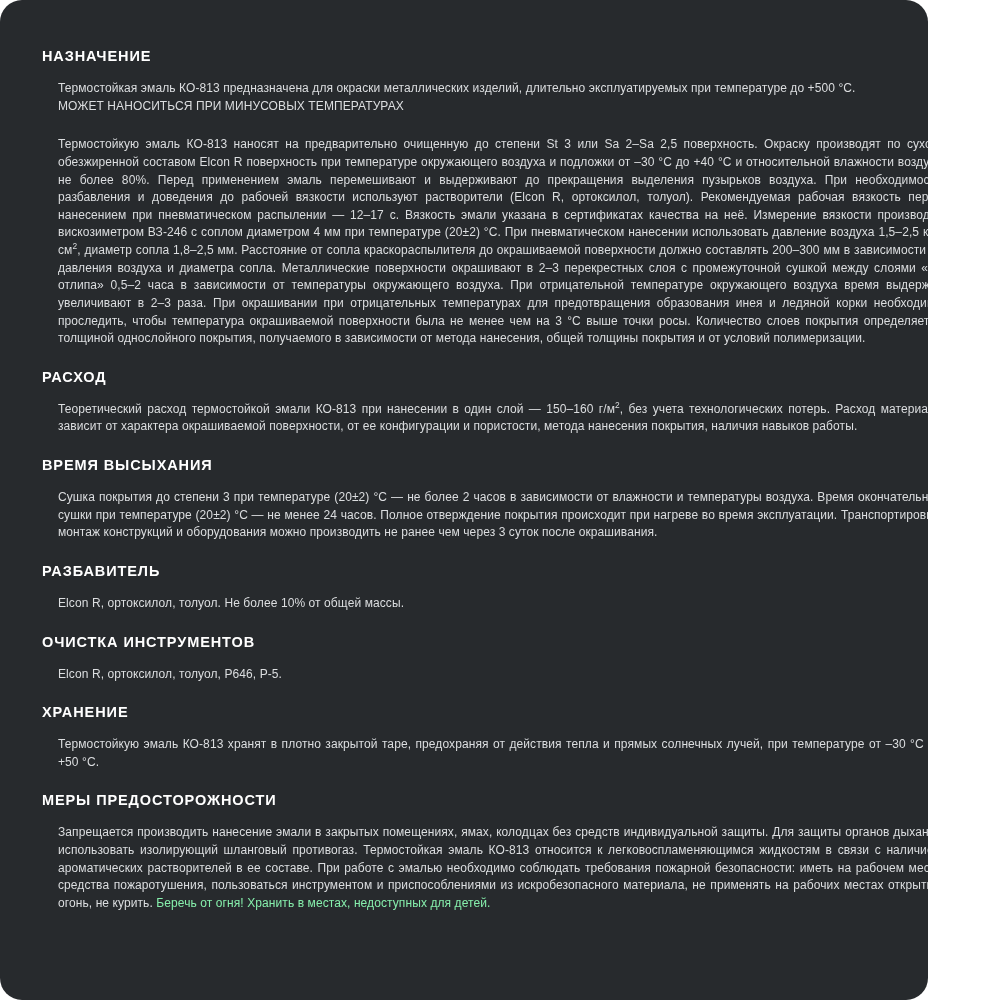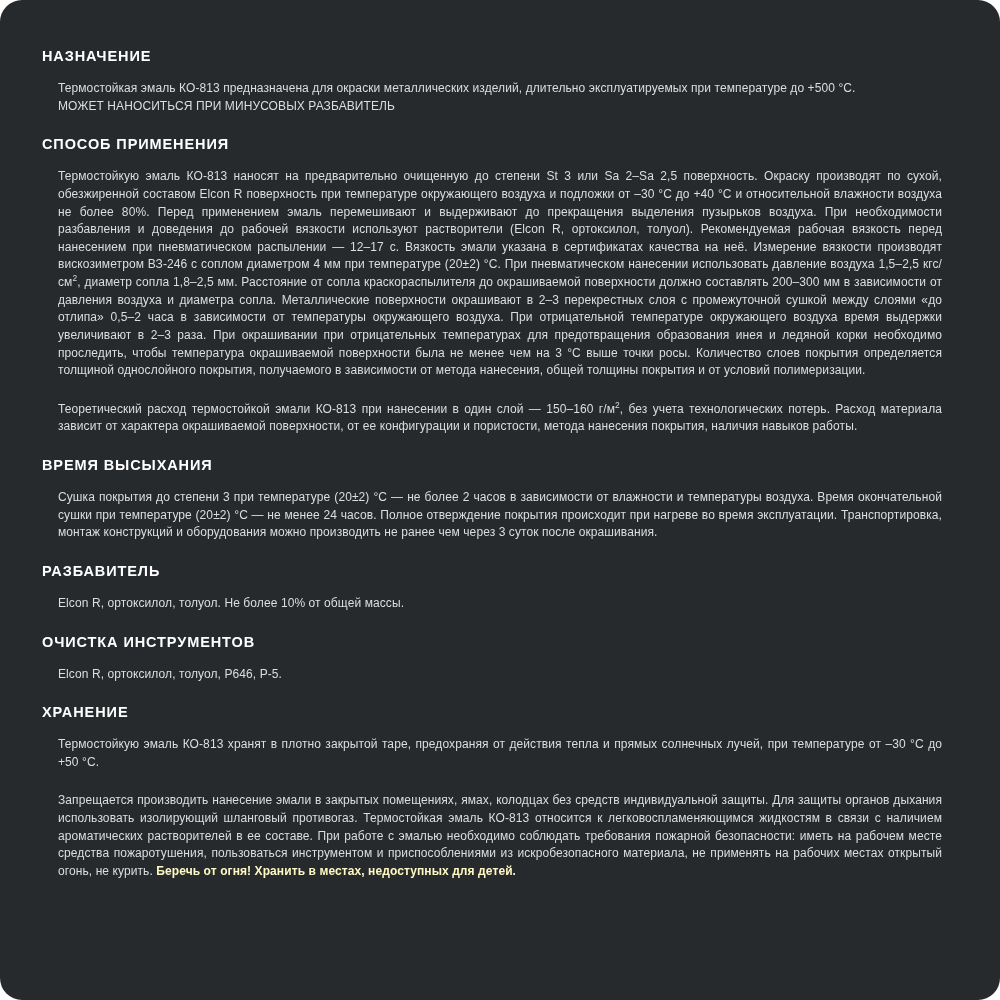--- a/index.html
+++ b/index.html
@@ -7,21 +7,21 @@
     padding: 0;
     background: #ffffff;
   }
   body {
     width: 1000px;
     height: 1000px;
     font-family: "Liberation Sans", sans-serif;
   }
   .page {
     position: relative;
-    width: 1000px;
+    width: 928px;
     height: 1000px;
     background: #272a2d;
     border-radius: 22px;
     box-sizing: border-box;
     padding: 48px 42px 40px 42px;
     overflow: hidden;
     color: #e9eaec;
   }
   .content {
     width: 916px;
@@ -46,52 +46,52 @@
     margin: 16px;
     color: #dcdee0;
     text-align: justify;
     text-justify: inter-word;
     letter-spacing: 0.09px;
   }
   p.sec-body.nojustify {
     text-align: left;
   }
   .strong {
-    font-weight: bold;
-    color: #fef9c3;
+    font-weight: normal;
+    color: #86efac;
   }
   sup {
     font-size: 0.7em;
     vertical-align: super;
     line-height: 0;
   }
   .purpose-line2 {
     display: block;
   }
 </style>
 </head>
 <body>
 
 <div class="page">
   <div class="content">
 
     <section class="section">
       <h2 class="sec-title">НАЗНАЧЕНИЕ</h2>
       <p class="sec-body nojustify">
         <span>Термостойкая эмаль КО-813 предназначена для окраски металлических изделий, длительно эксплуатируемых при температуре до +500 °С.</span>
-        <span class="purpose-line2">МОЖЕТ НАНОСИТЬСЯ ПРИ МИНУСОВЫХ РАЗБАВИТЕЛЬ</span>
+        <span class="purpose-line2">МОЖЕТ НАНОСИТЬСЯ ПРИ МИНУСОВЫХ ТЕМПЕРАТУРАХ</span>
       </p>
     </section>
 
     <section class="section">
-      <h2 class="sec-title">СПОСОБ ПРИМЕНЕНИЯ</h2>
       <p class="sec-body"><span>Термостойкую эмаль КО-813 наносят на предварительно очищенную до степени St 3 или Sa 2–Sa 2,5 поверхность. Окраску производят по сухой, обезжиренной составом Elcon R поверхность при температуре окружающего воздуха и подложки от –30 °С до +40 °С и относительной влажности воздуха не более 80%. Перед применением эмаль перемешивают и выдерживают до прекращения выделения пузырьков воздуха. При необходимости разбавления и доведения до рабочей вязкости используют растворители (Elcon R, ортоксилол, толуол). Рекомендуемая рабочая вязкость перед нанесением при пневматическом распылении — 12–17 с. Вязкость эмали указана в сертификатах качества на неё. Измерение вязкости производят вискозиметром ВЗ-246 с соплом диаметром 4 мм при температуре (20±2) °С. При пневматическом нанесении использовать давление воздуха 1,5–2,5 кгс/см</span><sup>2</sup><span>, диаметр сопла 1,8–2,5 мм. Расстояние от сопла краскораспылителя до окрашиваемой поверхности должно составлять 200–300 мм в зависимости от давления воздуха и диаметра сопла. Металлические поверхности окрашивают в 2–3 перекрестных слоя с промежуточной сушкой между слоями «до отлипа» 0,5–2 часа в зависимости от температуры окружающего воздуха. При отрицательной температуре окружающего воздуха время выдержки увеличивают в 2–3 раза. При окрашивании при отрицательных температурах для предотвращения образования инея и ледяной корки необходимо проследить, чтобы температура окрашиваемой поверхности была не менее чем на 3 °С выше точки росы. Количество слоев покрытия определяется толщиной однослойного покрытия, получаемого в зависимости от метода нанесения, общей толщины покрытия и от условий полимеризации.</span></p>
     </section>
 
     <section class="section">
+      <h2 class="sec-title">РАСХОД</h2>
       <p class="sec-body"><span>Теоретический расход термостойкой эмали КО-813 при нанесении в один слой — 150–160 г/м</span><sup>2</sup><span>, без учета технологических потерь. Расход материала зависит от характера окрашиваемой поверхности, от ее конфигурации и пористости, метода нанесения покрытия, наличия навыков работы.</span></p>
     </section>
 
     <section class="section">
       <h2 class="sec-title">ВРЕМЯ ВЫСЫХАНИЯ</h2>
       <p class="sec-body">Сушка покрытия до степени 3 при температуре (20±2) °С — не более 2 часов в зависимости от влажности и температуры воздуха. Время окончательной сушки при температуре (20±2) °С — не менее 24 часов. Полное отверждение покрытия происходит при нагреве во время эксплуатации. Транспортировка, монтаж конструкций и оборудования можно производить не ранее чем через 3 суток после окрашивания.</p>
     </section>
 
     <section class="section">
       <h2 class="sec-title">РАЗБАВИТЕЛЬ</h2>
@@ -102,17 +102,18 @@
       <h2 class="sec-title">ОЧИСТКА ИНСТРУМЕНТОВ</h2>
       <p class="sec-body nojustify">Elcon R, ортоксилол, толуол, Р646, Р-5.</p>
     </section>
 
     <section class="section">
       <h2 class="sec-title">ХРАНЕНИЕ</h2>
       <p class="sec-body">Термостойкую эмаль КО-813 хранят в плотно закрытой таре, предохраняя от действия тепла и прямых солнечных лучей, при температуре от –30 °С до +50 °С.</p>
     </section>
 
     <section class="section">
+      <h2 class="sec-title">МЕРЫ ПРЕДОСТОРОЖНОСТИ</h2>
       <p class="sec-body"><span>Запрещается производить нанесение эмали в закрытых помещениях, ямах, колодцах без средств индивидуальной защиты. Для защиты органов дыхания использовать изолирующий шланговый противогаз. Термостойкая эмаль КО-813 относится к легковоспламеняющимся жидкостям в связи с наличием ароматических растворителей в ее составе. При работе с эмалью необходимо соблюдать требования пожарной безопасности: иметь на рабочем месте средства пожаротушения, пользоваться инструментом и приспособлениями из искробезопасного материала, не применять на рабочих местах открытый огонь, не курить. </span><span class="strong">Беречь от огня! Хранить в местах, недоступных для детей.</span></p>
     </section>
 
   </div>
 </div>
 
 </body></html>

